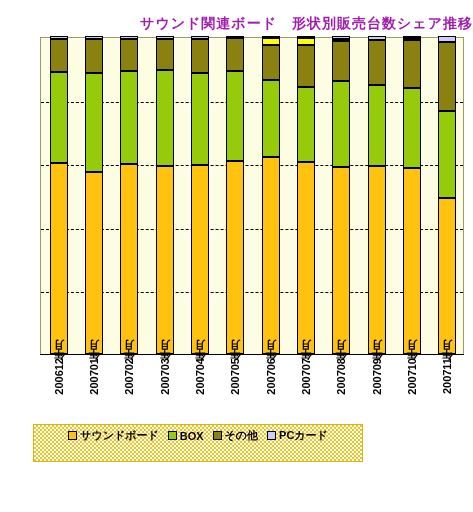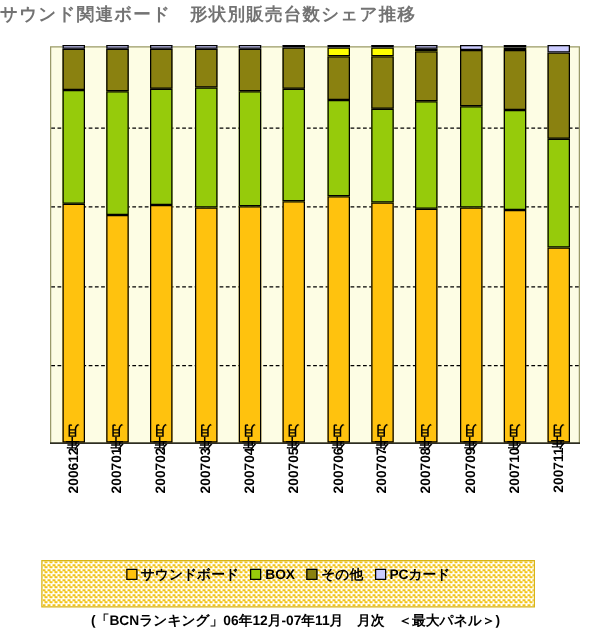--- a/index.html
+++ b/index.html
@@ -8,23 +8,23 @@
     width:473px;height:512px;
     background:#ffffff;
     font-family:"Liberation Sans","DejaVu Sans",sans-serif;
     overflow:hidden;
     position:relative;
   }
   #root{position:absolute;inset:0;}
 
   
   .chart-title{
-    position:absolute;left:0;top:3px;width:473px;
-    text-align:left;
-    font-size:14px;font-weight:bold;color:#737373;
+    position:absolute;left:0;top:15px;width:473px;
+    text-align:right;
+    font-size:14px;font-weight:bold;color:#a21caf;
     letter-spacing:1px;
     white-space:nowrap;
   }
 
   
   .plot-frame{
     position:absolute;
     left:40px;top:37px;
     width:424px;height:318px;
     background:#fdfde4;
@@ -64,22 +64,22 @@
     white-space:nowrap;
     writing-mode:vertical-rl;
     transform:rotate(180deg);
     transform-origin:center;
     letter-spacing:0px;
   }
 
   
   .legend-box{
     position:absolute;
-    left:33px;top:448px;
-    width:395px;height:38px;
+    left:33px;top:424px;
+    width:330px;height:38px;
     box-sizing:border-box;
     border:1px solid #d8b417;
     background:
       repeating-conic-gradient(#f3c41a 0% 25%, #ffffff 0% 50%) 0 0/4px 4px;
   }
   .legend-inner{
     position:absolute;left:0;top:3px;width:100%;
     display:flex;align-items:center;justify-content:center;
     gap:9px;
     white-space:nowrap;
@@ -231,15 +231,14 @@
           <span class="legend-swatch" style="background: rgb(138, 129, 16);"></span>
           <span class="legend-label">その他</span>
         </div>
         <div class="legend-item">
           <span class="legend-swatch" style="background: rgb(204, 204, 255);"></span>
           <span class="legend-label">PCカード</span>
         </div>
       </div>
   </div>
 
-  <div class="footnote">(「BCNランキング」06年12月-07年11月　月次　＜最大パネル＞)</div>
 
 </div>
 
 </body></html>

